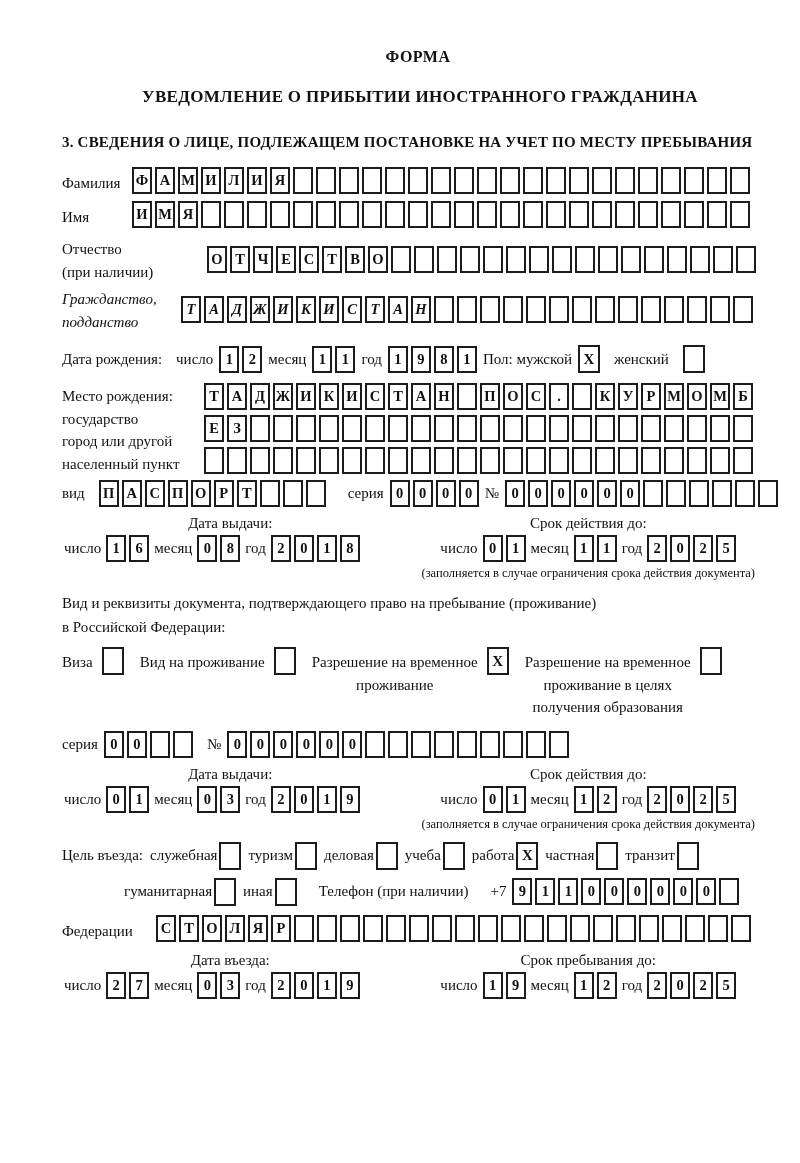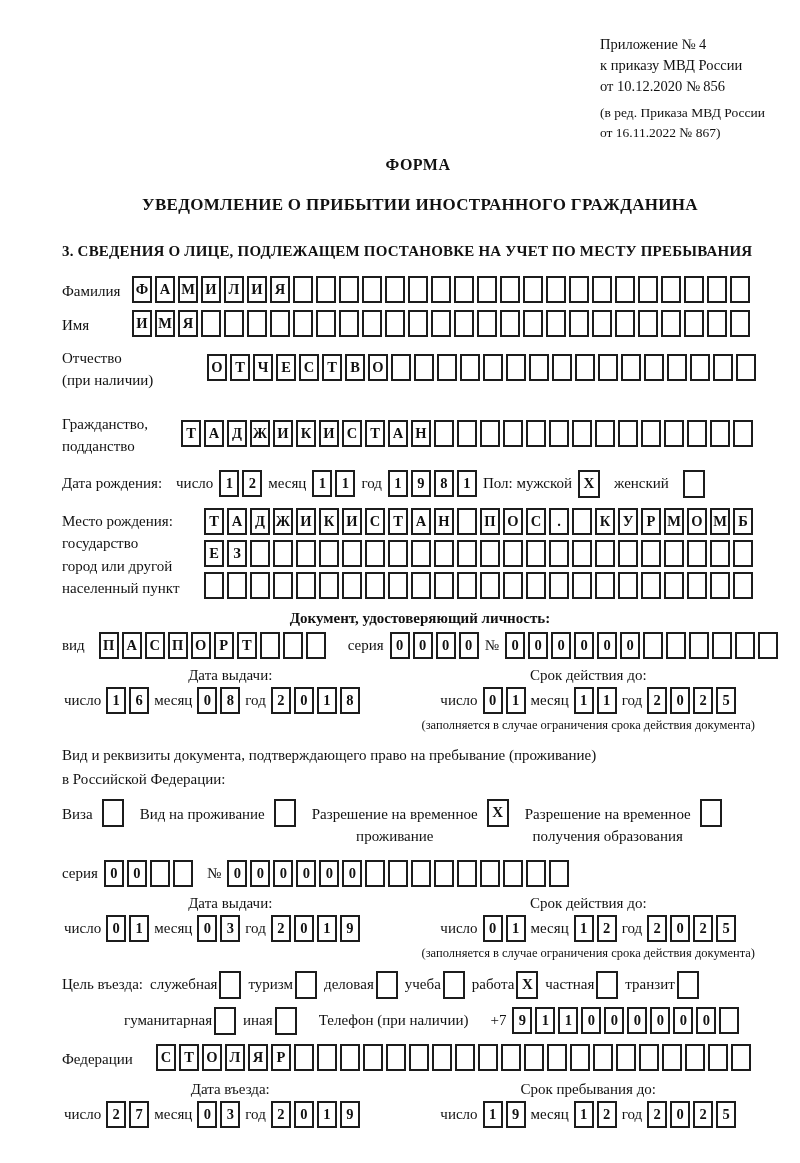--- a/index.html
+++ b/index.html
@@ -70,29 +70,20 @@
   .indent{margin-left:62px;}
   .gap6{width:6px;flex:0 0 auto;}
   .gap14{width:14px;flex:0 0 auto;}
   .gap22{width:22px;flex:0 0 auto;}
 </style>
 </head>
 <body>
 
 <div class="page">
 
-  <div class="appendix">
-    <div>Приложение № 4</div>
-    <div>к приказу МВД России</div>
-    <div>от 10.12.2020 № 856</div>
-    <div class="amend">
-      <div>(в ред. Приказа МВД России</div>
-      <div>от 16.11.2022 № 867)</div>
-    </div>
-  </div>
   <div class="forma">ФОРМА</div>
 
   <div class="title">
     <div>УВЕДОМЛЕНИЕ О ПРИБЫТИИ ИНОСТРАННОГО ГРАЖДАНИНА</div>
   </div>
 
   <div class="section-heading">3. СВЕДЕНИЯ О ЛИЦЕ, ПОДЛЕЖАЩЕМ ПОСТАНОВКЕ НА УЧЕТ ПО МЕСТУ ПРЕБЫВАНИЯ</div>
 
   <div class="row" style="margin-top:16px;">
     <span class="lbl" style="width:70px">Фамилия</span>
@@ -186,21 +177,21 @@
         <div class="cell"></div>
         <div class="cell"></div>
         <div class="cell"></div>
         <div class="cell"></div>
         <div class="cell"></div>
         <div class="cell"></div>
         <div class="cell"></div>
       </div>
   </div>
 
-  <div class="row" style="margin-top:18px;">
+  <div class="row" style="margin-top:2px;font-style:italic;">
     <div class="lbl-col" style="width:119px">
       <div>Гражданство,</div>
       <div>подданство</div>
     </div>
     <div class="cells">
         <div class="cell">Т</div>
         <div class="cell">А</div>
         <div class="cell">Д</div>
         <div class="cell">Ж</div>
         <div class="cell">И</div>
@@ -344,21 +335,20 @@
           <div class="cell"></div>
           <div class="cell"></div>
           <div class="cell"></div>
           <div class="cell"></div>
           <div class="cell"></div>
           <div class="cell"></div>
         </div>
     </div>
   </div>
 
-  <div class="doc-heading">Документ, удостоверяющий личность:</div>
 
   <div class="row center" style="margin-top:5px;">
     <span class="dlbl" style="padding-top:0;width:42px">вид</span>
     <div class="cells">
         <div class="cell">П</div>
         <div class="cell">А</div>
         <div class="cell">С</div>
         <div class="cell">П</div>
         <div class="cell">О</div>
         <div class="cell">Р</div>
@@ -464,20 +454,21 @@
     <div class="opt">
       <span class="opt-cap">
         <div>Разрешение на временное</div>
         <div>проживание</div>
       </span>
       <span class="checkbox">X</span>
     </div>
     <div class="opt">
       <span class="opt-cap">
         <div>Разрешение на временное</div>
+        <div>проживание в целях</div>
         <div>получения образования</div>
       </span>
       <span class="checkbox"></span>
     </div>
   </div>
 
   <div class="row center" style="margin-top:12px;">
     <span class="dlbl" style="padding-top:0">серия</span>
       <span class="gap6"></span>
     <div class="cells">

